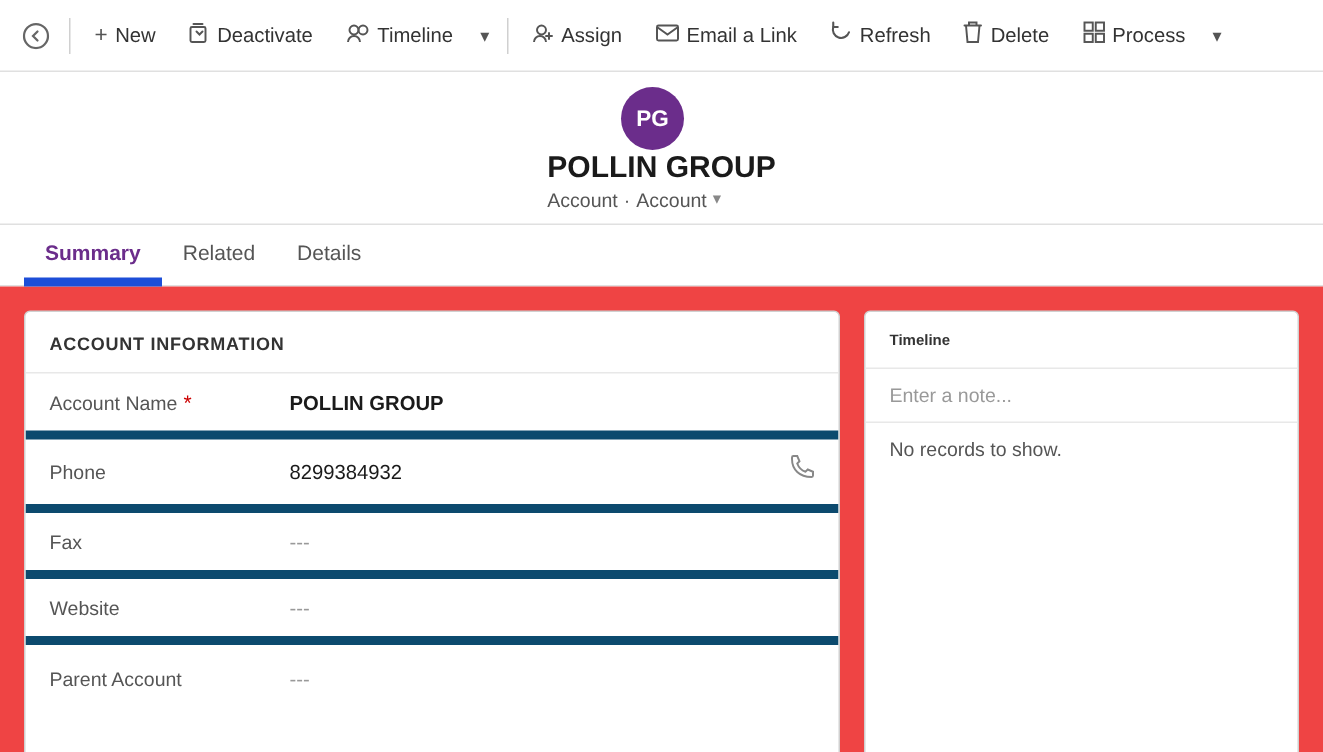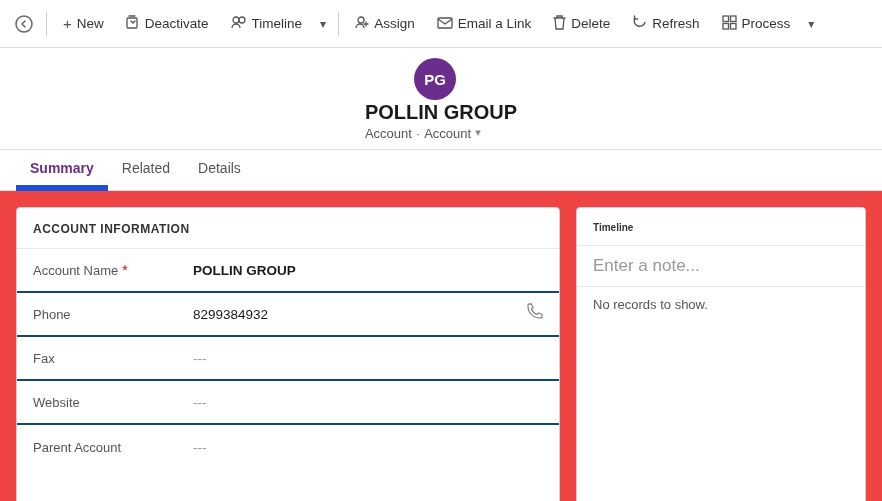--- a/index.html
+++ b/index.html
@@ -107,21 +107,21 @@
     .info-card-title {
       font-size: 12px; font-weight: 600; color: #333; letter-spacing: 0.5px;
       text-transform: uppercase;
       padding: 14px 16px 12px 16px;
       border-bottom: 1px solid #e8e8e8;
     }
     .info-fields { padding: 0; }
     .field-row {
       display: flex; align-items: center;
       padding: 10px 16px;
-      border-bottom: 2px solid #0c4a6e;
+      border-bottom: 6px solid #0c4a6e;
       min-height: 44px;
     }
     .field-row:last-child { border-bottom: none; }
     .field-label {
       width: 160px; flex-shrink: 0;
       font-size: 13px; color: #555;
       display: flex; align-items: center; gap: 4px;
     }
     .field-required { color: #c00; font-size: 14px; }
     .field-value {
@@ -140,21 +140,21 @@
       overflow: hidden;
     }
     .timeline-title {
       font-size: 10px; font-weight: 600; color: #333;
       padding: 14px 16px 12px 16px;
       border-bottom: 1px solid #e8e8e8;
     }
     .timeline-note-input {
       padding: 10px 16px;
       border-bottom: 1px solid #e8e8e8;
-      font-size: 17px; color: #999;
+      font-size: 13px; color: #999;
       cursor: text;
     }
     .timeline-empty {
       padding: 10px 16px;
       font-size: 13px; color: #555;
     }
   </style>
 </head>
 <body>
 
@@ -208,34 +208,34 @@
     <span class="btn-icon">
       <svg width="16" height="12" viewBox="0 0 16 12" fill="none">
         <rect x="1" y="1" width="14" height="10" rx="1" stroke="#555" stroke-width="1.3"></rect>
         <path d="M1 2l7 5 7-5" stroke="#555" stroke-width="1.3"></path>
       </svg>
     </span>
     <span>Email a Link</span>
   </button>
   <button class="toolbar-btn">
     <span class="btn-icon">
-      <svg width="13" height="15" viewBox="0 0 13 15" fill="none">
-        <path d="M1 3h11M4 3V1h5v2M2 3l1 11h7l1-11" stroke="#555" stroke-width="1.3" stroke-linecap="round"></path>
-      </svg>
-    </span>
-    <span>Delete</span>
-  </button>
-  <button class="toolbar-btn">
-    <span class="btn-icon">
       <svg width="15" height="15" viewBox="0 0 15 15" fill="none">
         <path d="M13 7.5A5.5 5.5 0 112.5 4" stroke="#555" stroke-width="1.4" stroke-linecap="round"></path>
         <path d="M2.5 1v3h3" stroke="#555" stroke-width="1.4" stroke-linecap="round" stroke-linejoin="round"></path>
       </svg>
     </span>
     <span>Refresh</span>
+  </button>
+  <button class="toolbar-btn">
+    <span class="btn-icon">
+      <svg width="13" height="15" viewBox="0 0 13 15" fill="none">
+        <path d="M1 3h11M4 3V1h5v2M2 3l1 11h7l1-11" stroke="#555" stroke-width="1.3" stroke-linecap="round"></path>
+      </svg>
+    </span>
+    <span>Delete</span>
   </button>
   <button class="toolbar-btn">
     <span class="btn-icon">
       <svg width="15" height="15" viewBox="0 0 15 15" fill="none">
         <rect x="1" y="1" width="5.5" height="5.5" stroke="#555" stroke-width="1.3"></rect>
         <rect x="8.5" y="1" width="5.5" height="5.5" stroke="#555" stroke-width="1.3"></rect>
         <rect x="1" y="8.5" width="5.5" height="5.5" stroke="#555" stroke-width="1.3"></rect>
         <rect x="8.5" y="8.5" width="5.5" height="5.5" stroke="#555" stroke-width="1.3"></rect>
       </svg>
     </span>

